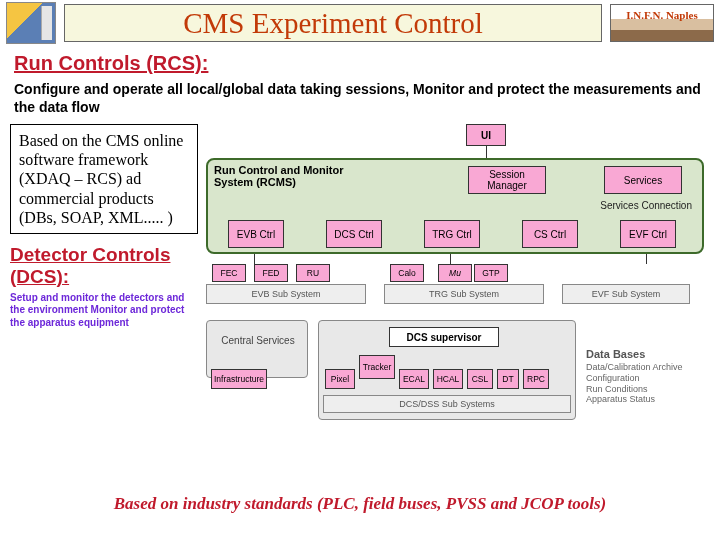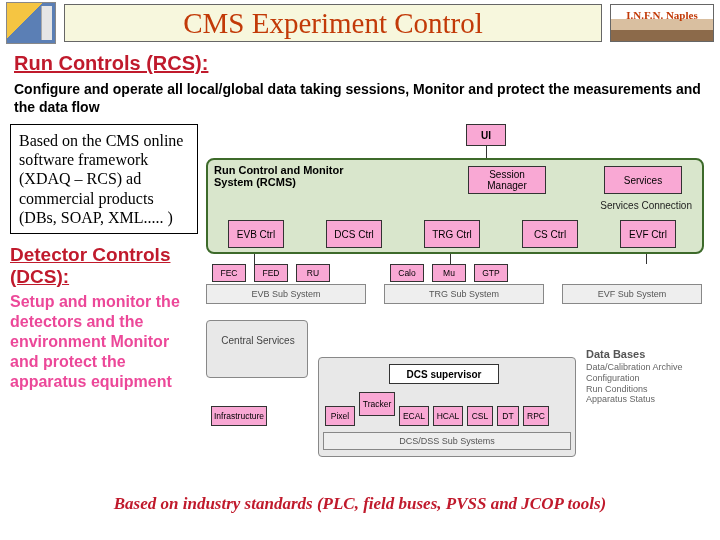--- a/index.html
+++ b/index.html
@@ -97,22 +97,22 @@
     font-weight: bold;
     color: #c01a2c;
     font-size: 19px;
     text-decoration: underline;
     padding: 10px 0 4px 0;
     line-height: 1.15;
   }
   .dcs-desc {
     font-family: Arial, Helvetica, sans-serif;
     font-weight: bold;
-    color: #ec4899;
-    font-size: 16px;
+    color: #6d28d9;
+    font-size: 10px;
     line-height: 1.25;
     padding-right: 4px;
   }
   .footer {
     font-family: "Times New Roman", serif;
     font-style: italic;
     font-weight: bold;
     color: #c01a2c;
     font-size: 17px;
     text-align: center;
@@ -239,30 +239,30 @@
       <div class="vline" style="left:244px; top:130px; height:10px;"></div>
       <div class="vline" style="left:440px; top:130px; height:10px;"></div>
 
       <div class="subgroup" style="left:0; top:160px; width:160px; height:20px;">EVB Sub System</div>
       <div class="smallbox" style="left:6px;  top:140px; width:34px; height:18px;">FEC</div>
       <div class="smallbox" style="left:48px; top:140px; width:34px; height:18px;">FED</div>
       <div class="smallbox" style="left:90px; top:140px; width:34px; height:18px;">RU</div>
 
       <div class="subgroup" style="left:178px; top:160px; width:160px; height:20px;">TRG Sub System</div>
       <div class="smallbox" style="left:184px; top:140px; width:34px; height:18px;">Calo</div>
-      <div class="smallbox" style="left:226px; top:140px; width:34px; height:18px;">Mu</div>
+      <div class="smallbox" style="left:232px; top:140px; width:34px; height:18px;font-style:italic;">Mu</div>
       <div class="smallbox" style="left:268px; top:140px; width:34px; height:18px;">GTP</div>
 
-      <div class="subgroup" style="left:356px; top:160px; width:140px; height:20px;">EVF Sub System</div>
+      <div class="subgroup" style="left:356px; top:160px; width:128px; height:20px;">EVF Sub System</div>
 
       <div class="graygroup" style="left:0; top:196px; width:102px; height:58px;">
         <div class="gglabel" style="font-weight:normal; text-align:center; width:90px; top:14px;">Central Services</div>
       </div>
 
-      <div class="graygroup" style="left:112px; top:196px; width:258px; height:100px;margin-top:37px;">
+      <div class="graygroup" style="left:112px; top:196px; width:258px; height:100px;">
         <div class="dbox" style="left:70px; top:6px; width:110px; height:20px; font-weight:bold; background:#fff;">DCS supervisor</div>
 
         <div class="smallbox" style="left:-108px; top:48px; width:56px; height:20px;">Infrastructure</div>
         <div class="smallbox" style="left:6px;   top:48px; width:30px; height:20px;">Pixel</div>
         <div class="smallbox" style="left:40px;  top:34px; width:36px; height:24px;">Tracker</div>
         <div class="smallbox" style="left:80px;  top:48px; width:30px; height:20px;">ECAL</div>
         <div class="smallbox" style="left:114px; top:48px; width:30px; height:20px;">HCAL</div>
         <div class="smallbox" style="left:148px; top:48px; width:26px; height:20px;">CSL</div>
         <div class="smallbox" style="left:178px; top:48px; width:22px; height:20px;">DT</div>
         <div class="smallbox" style="left:204px; top:48px; width:26px; height:20px;">RPC</div>

